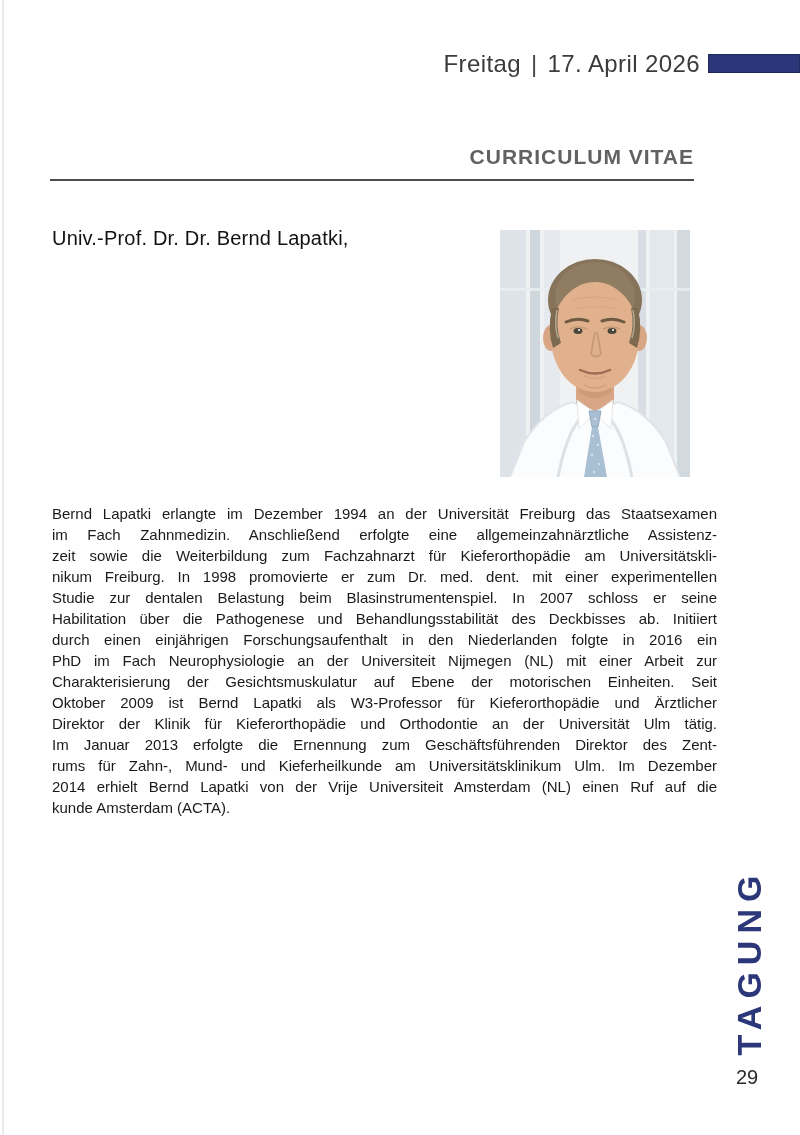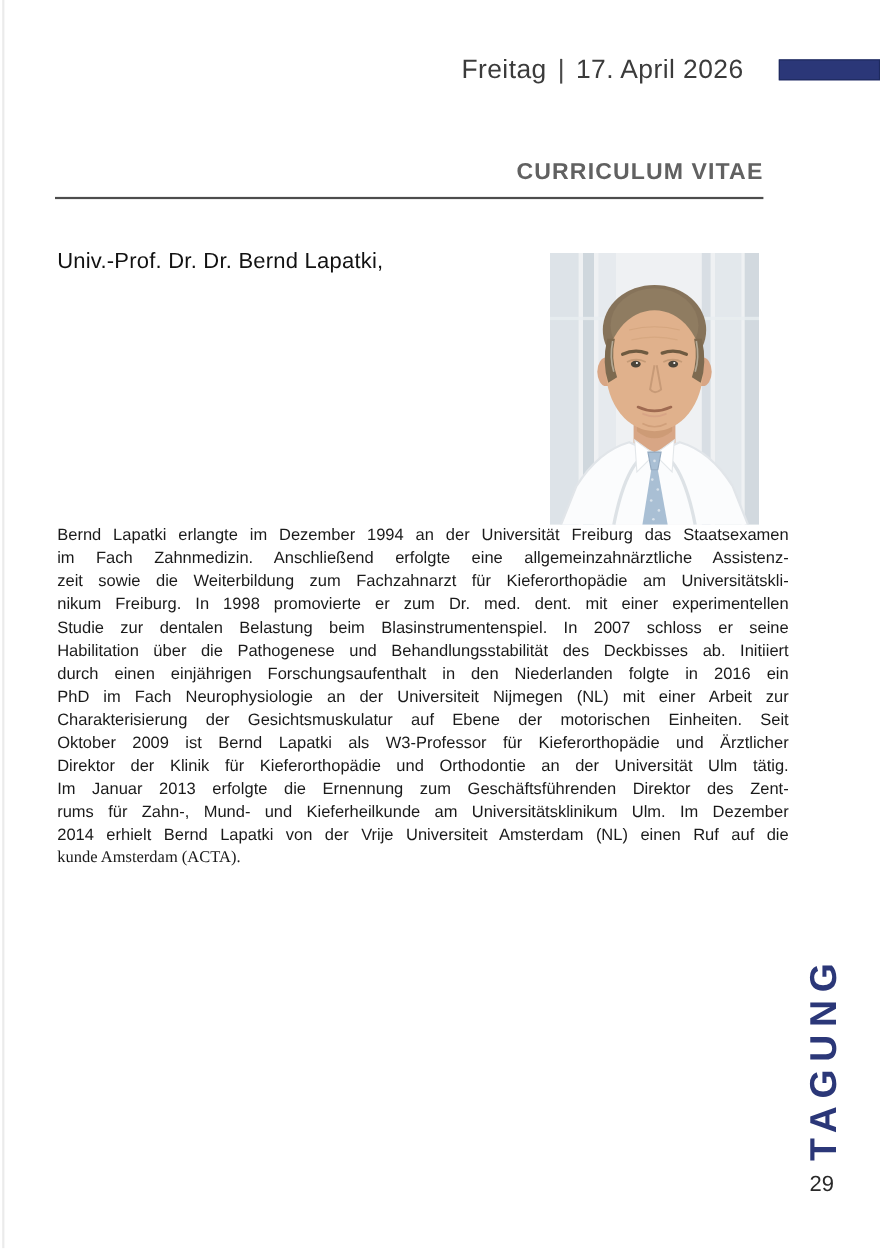--- a/index.html
+++ b/index.html
@@ -9,21 +9,21 @@
     height: 1135px;
     background: #ffffff;
     overflow: hidden;
     font-family: "Liberation Sans", "DejaVu Sans", sans-serif;
   }
   .scan-edge {
     position: absolute; left: 2px; top: 0; width: 2px; height: 100%;
     background: #ebebeb;
   }
   .date-row {
-    position: absolute; top: 50px; right: 124px;
+    position: absolute; top: 50px; right: 100px;
     font-size: 24px; color: #3b3b3b; letter-spacing: 0.4px;
     white-space: nowrap;
   }
   .date-row .sep { margin: 0 10px; color: #4a4a4a; }
   .accent-bar {
     position: absolute; top: 54px; left: 708px; width: 92px; height: 19px;
     background: #2b3778; border: 1px solid #1e2a5e; box-sizing: border-box;
   }
   .section-title {
     position: absolute; top: 145px; right: 106px;
@@ -36,25 +36,25 @@
   }
   .prof-name {
     position: absolute; left: 52px; top: 224px;
     font-size: 20px; font-weight: normal; color: #121212; line-height: 28px;
     letter-spacing: 0.2px;
   }
   .photo {
     position: absolute; left: 500px; top: 230px; width: 190px; height: 247px;
   }
   .cv-text {
-    position: absolute; left: 52px; top: 476px; width: 665px;
+    position: absolute; left: 52px; top: 503px; width: 665px;
     font-size: 15px; line-height: 21px; color: #1a1a1a;
   }
   .cv-line { text-align: justify; text-align-last: justify; }
-  .cv-line.last { text-align-last: left; font-family: Liberation Serif, serif; }
+  .cv-line.last { text-align-last: left; }
   .tagung {
     position: absolute; left: 639px; top: 941px; width: 220px; height: 42px;
     transform: rotate(-90deg);
     font-size: 34px; font-weight: bold; color: #2b3778;
     letter-spacing: 7px; text-align: center; line-height: 42px;
     white-space: nowrap;
   }
   .page-num {
     position: absolute; left: 736px; top: 1066px;
     font-size: 20px; color: #2a2a2a;

